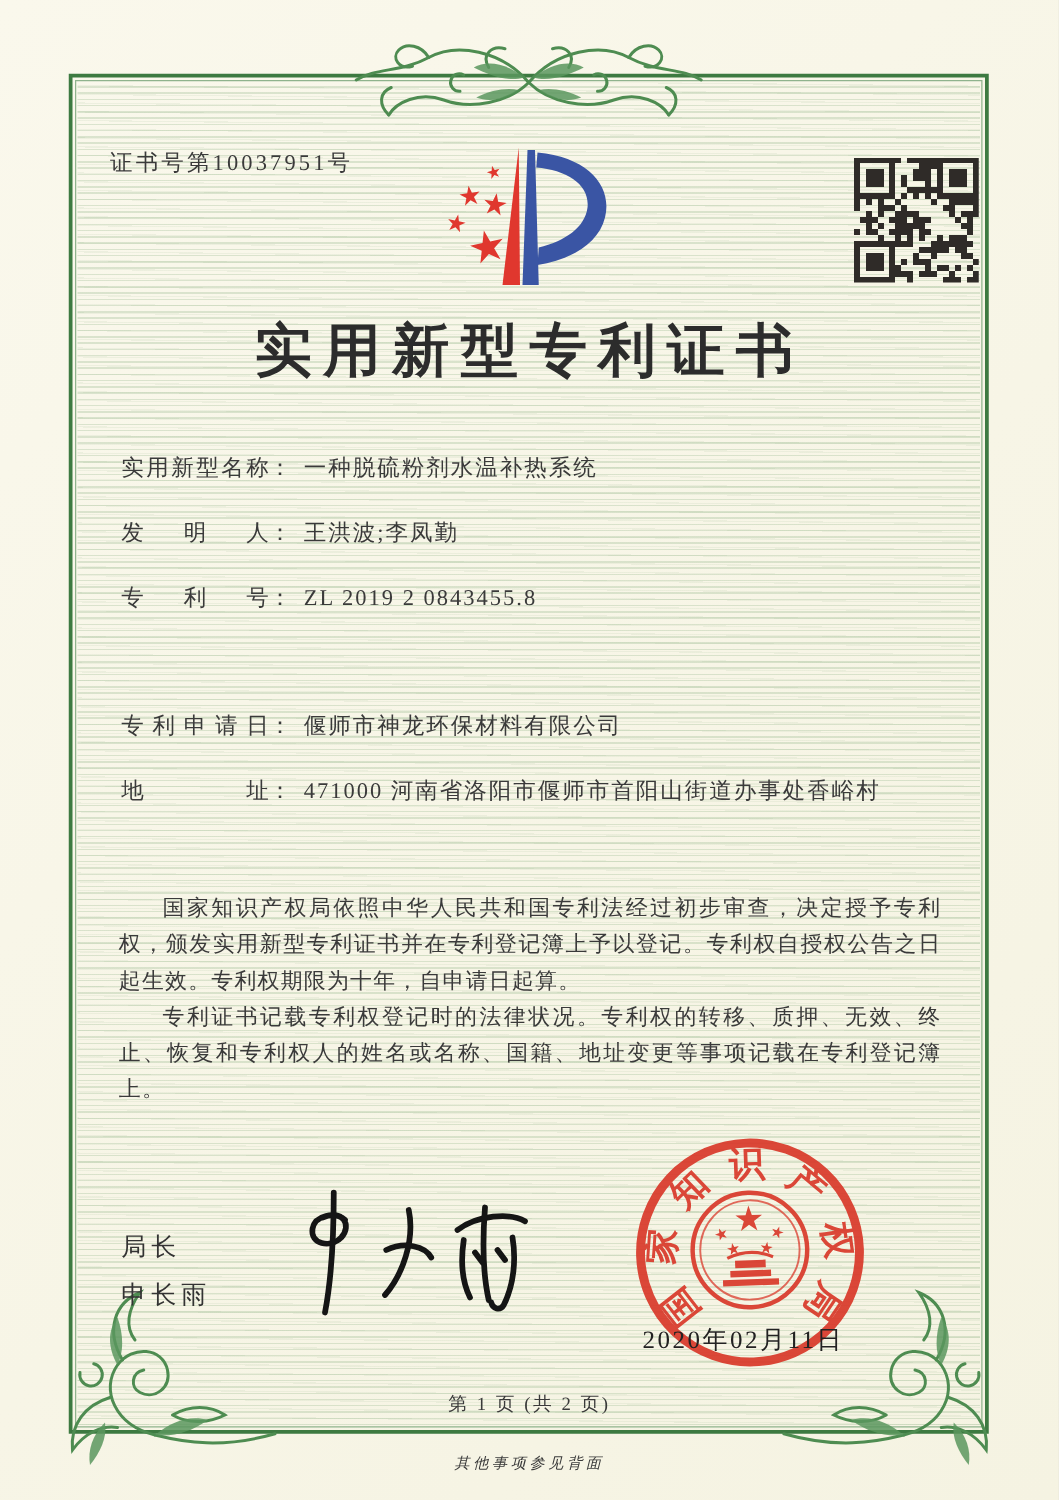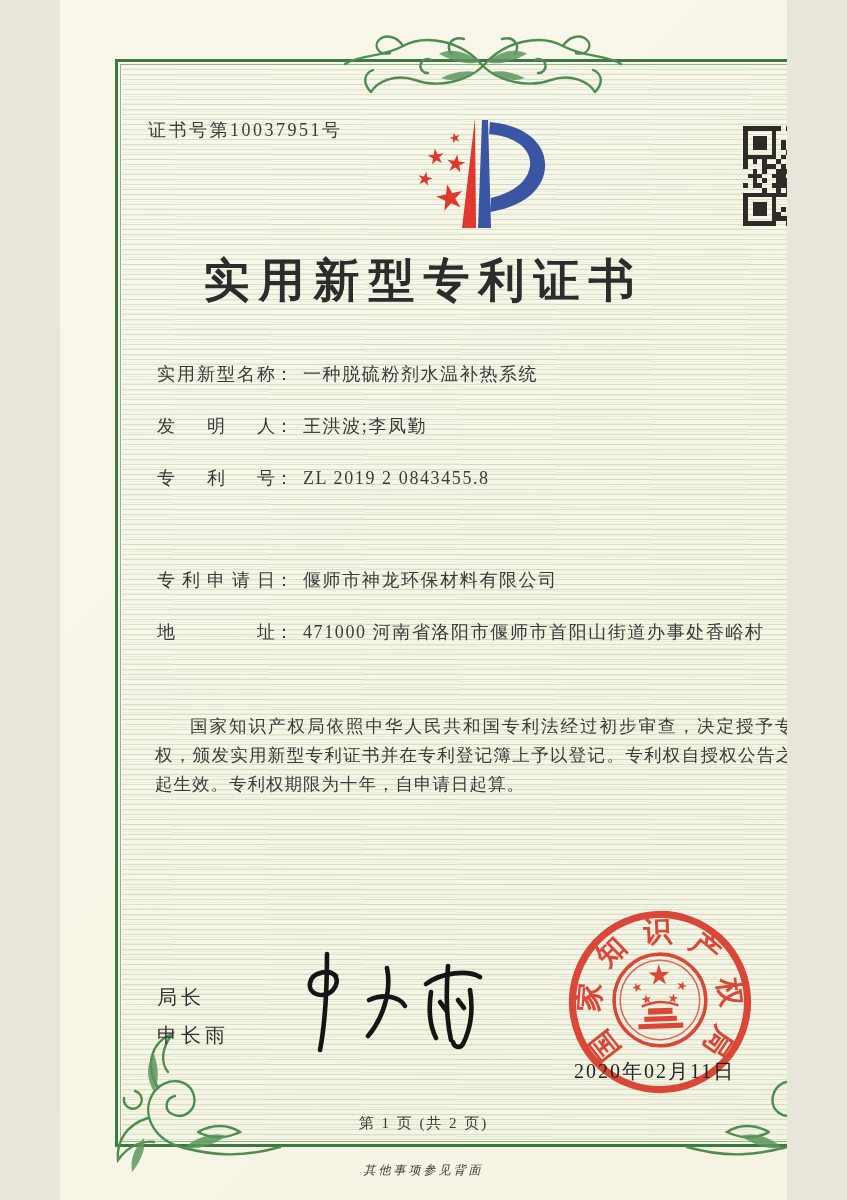--- a/index.html
+++ b/index.html
@@ -1,17 +1,17 @@
 <!DOCTYPE html>
 <html><head>
 <meta charset="utf-8">
 <style>
   html,body{margin:0;padding:0;background:#e8e6da;}
   .page{
-    position:relative; width:727px; height:1200px; margin:0 auto;
+    position:relative; width:847px; height:1200px; margin:0 auto;
     background:linear-gradient(135deg,#faf8ec 0%,#f7f5e6 55%,#f5f3e2 100%);
     font-family:"Liberation Serif","DejaVu Serif",serif;
     color:#333; overflow:hidden;
   }
   .abs{position:absolute;}
   
   .frame{left:55px; top:59px; width:730px; height:1082px; border:3px solid #3d7a41;}
   .frame-inner{position:absolute; left:2px; top:2px; right:2px; bottom:2px; border:1px solid #8fb38d;}
   .guilloche{
     left:62px; top:66px; width:722px; height:1074px;
@@ -368,20 +368,21 @@
   </div>
   <div class="abs frow" style="top:568px;">
     <span class="flabel">专利申请日</span><span class="fcolon">：</span><span class="fvalue">偃师市神龙环保材料有限公司</span>
   </div>
   <div class="abs frow" style="top:620px;">
     <span class="flabel">地址</span><span class="fcolon">：</span><span class="fvalue">471000 河南省洛阳市偃师市首阳山街道办事处香峪村</span>
   </div>
 
   <div class="abs body-text">
     <p>国家知识产权局依照中华人民共和国专利法经过初步审查，决定授予专利权，颁发实用新型专利证书并在专利登记簿上予以登记。专利权自授权公告之日起生效。专利权期限为十年，自申请日起算。</p>
+    <p>专利证书记载专利权登记时的法律状况。专利权的转移、质押、无效、终止、恢复和专利权人的姓名或名称、国籍、地址变更等事项记载在专利登记簿上。</p>
   </div>
 
   <div class="abs signoff-title">局长</div>
   <div class="abs signoff-name">申长雨</div>
 
   <svg class="abs signature" width="240" height="122" viewBox="0 0 240 122">
     <path class="sig-stroke" d="M48,30 C64,23 72,36 63,46 C54,55 38,51 40,39 C42,28 58,25 66,32"></path>
     <path class="sig-stroke" d="M57,10 C57,42 55,80 50,106"></path>
     <path class="sig-stroke" d="M117,24 C122,48 112,76 98,92"></path>
     <path class="sig-stroke" d="M99,56 C114,49 130,53 135,62"></path>

